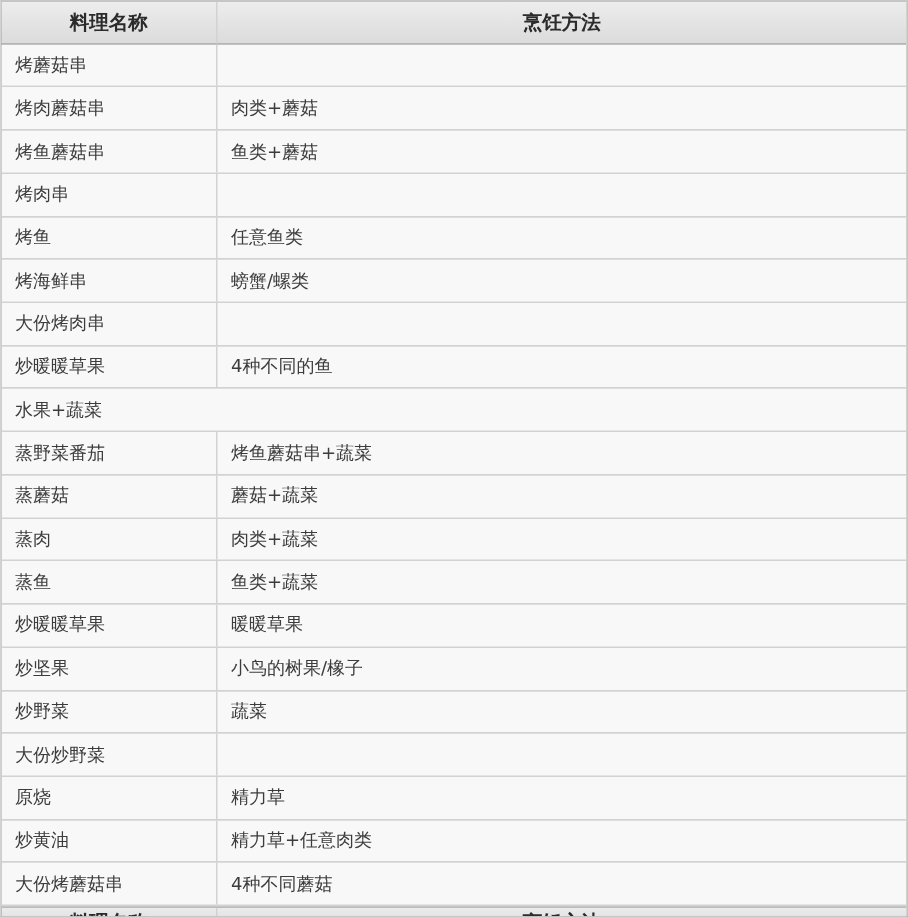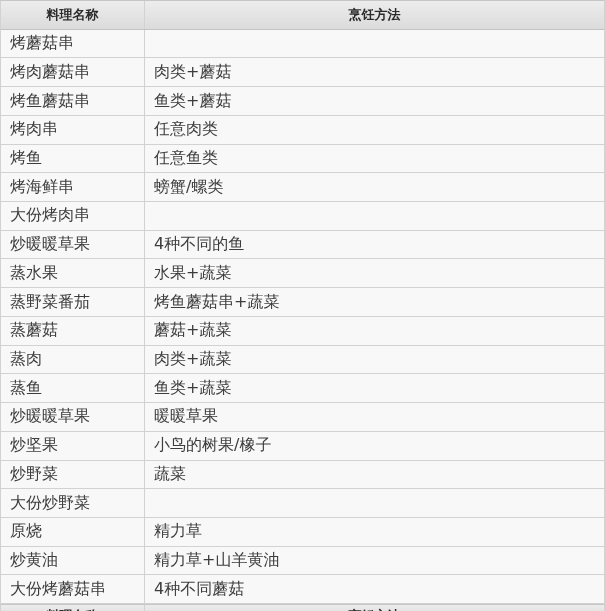--- a/index.html
+++ b/index.html
@@ -28,21 +28,21 @@
     border-bottom: 1px solid #d2d2d2;
     min-height: 0;
   }
   .row.header {
     background: linear-gradient(#ededed, #dbdbdb);
     border-bottom: 1px solid #c2c2c2;
   }
   .cell {
     display: flex;
     align-items: center;
-    font-size: 16px;
+    font-size: 12px;
     color: #3c3c3c;
     white-space: nowrap;
     overflow: hidden;
   }
   .c1 {
     width: 144px;
     flex: 0 0 144px;
     border-right: 1px solid #d2d2d2;
     padding-left: 9px;
   }
@@ -87,39 +87,37 @@
     <div class="row">
       <div class="cell c1">烤肉蘑菇串</div>
       <div class="cell c2">肉类+蘑菇</div>
     </div>
     <div class="row">
       <div class="cell c1">烤鱼蘑菇串</div>
       <div class="cell c2">鱼类+蘑菇</div>
     </div>
     <div class="row">
       <div class="cell c1">烤肉串</div>
-      <div class="cell c2">任意肉类</div>
     </div>
     <div class="row">
       <div class="cell c1">烤鱼</div>
       <div class="cell c2">任意鱼类</div>
     </div>
     <div class="row">
       <div class="cell c1">烤海鲜串</div>
       <div class="cell c2">螃蟹/螺类</div>
     </div>
     <div class="row">
       <div class="cell c1">大份烤肉串</div>
     </div>
     <div class="row">
       <div class="cell c1">炒暖暖草果</div>
       <div class="cell c2">4种不同的鱼</div>
     </div>
     <div class="row">
-      <div class="cell c1">蒸水果</div>
       <div class="cell c2">水果+蔬菜</div>
     </div>
     <div class="row">
       <div class="cell c1">蒸野菜番茄</div>
       <div class="cell c2">烤鱼蘑菇串+蔬菜</div>
     </div>
     <div class="row">
       <div class="cell c1">蒸蘑菇</div>
       <div class="cell c2">蘑菇+蔬菜</div>
     </div>
@@ -145,21 +143,21 @@
     </div>
     <div class="row">
       <div class="cell c1">大份炒野菜</div>
     </div>
     <div class="row">
       <div class="cell c1">原烧</div>
       <div class="cell c2">精力草</div>
     </div>
     <div class="row">
       <div class="cell c1">炒黄油</div>
-      <div class="cell c2">精力草+山羊黄油</div>
+      <div class="cell c2">精力草+任意肉类</div>
     </div>
     <div class="row">
       <div class="cell c1">大份烤蘑菇串</div>
       <div class="cell c2">4种不同蘑菇</div>
     </div>
 
   </div>
 
   <div class="peek">
     <div class="cell c1 hcell">

